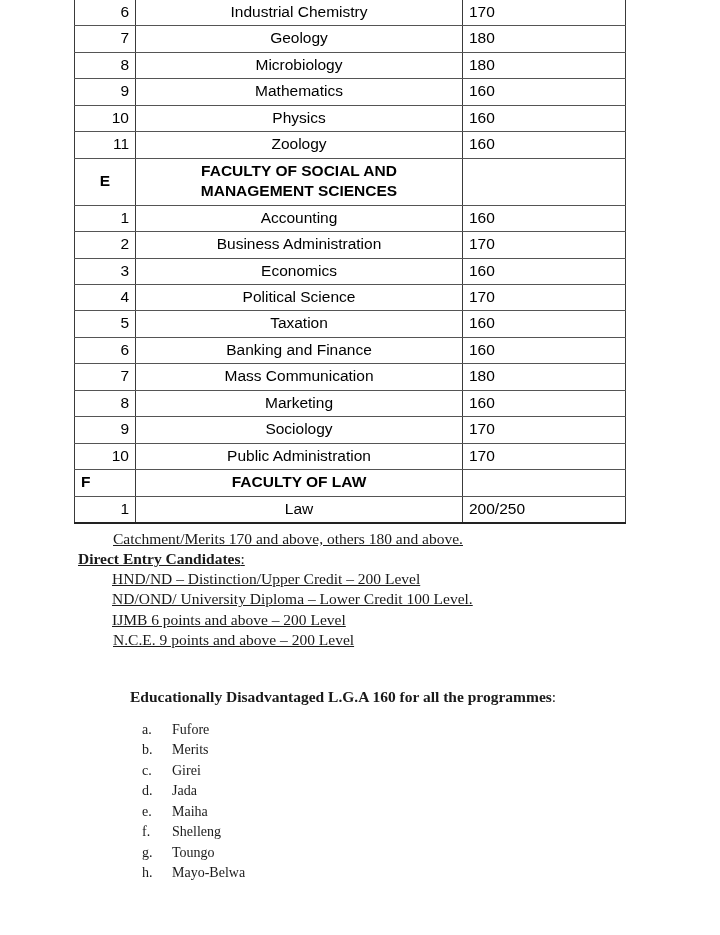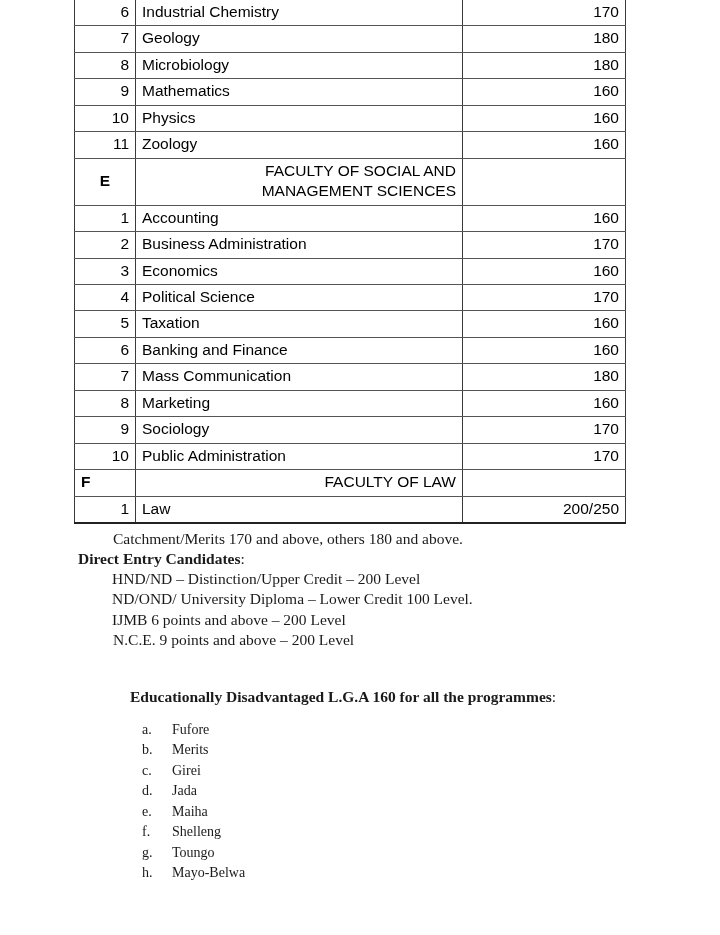--- a/index.html
+++ b/index.html
@@ -53,48 +53,48 @@
     font-weight: bold;
     padding-left: 7px;
   }
   td.sn-center {
     text-align: center;
     font-weight: bold;
     vertical-align: bottom;
     padding-bottom: 4px;
   }
   td.prog {
-    text-align: left;
+    text-align: center;
     padding-left: 9px;
   }
   td.prog-head {
-    text-align: right;
+    text-align: center;
     padding-left: 9px;
-    font-weight: normal;
+    font-weight: bold;
   }
   td.score {
-    text-align: right;
     padding-right: 9px;
   }
   tr.faculty-row td { height: auto; }
   tr.last-row td { border-bottom: 2px solid #222; }
   table.admission-table tr:first-child td { border-top: none; }
 
   .fac-line { display: block; white-space: nowrap; }
 
   
   .notes {
     position: absolute;
     left: 0;
     top: 529px;
     width: 720px;
     font-family: "Liberation Serif", serif;
     font-size: 15.5px;
     line-height: 1.30;
     color: #1a1a1a;
+    text-decoration: underline;
   }
   .notes .ln { white-space: nowrap; }
   .ind-0 { padding-left: 113px; }
   .ind-1 { padding-left: 78px; }
   .ind-2 { padding-left: 112px; }
   .b { font-weight: bold; }
 
   
   .lga {
     position: absolute;

